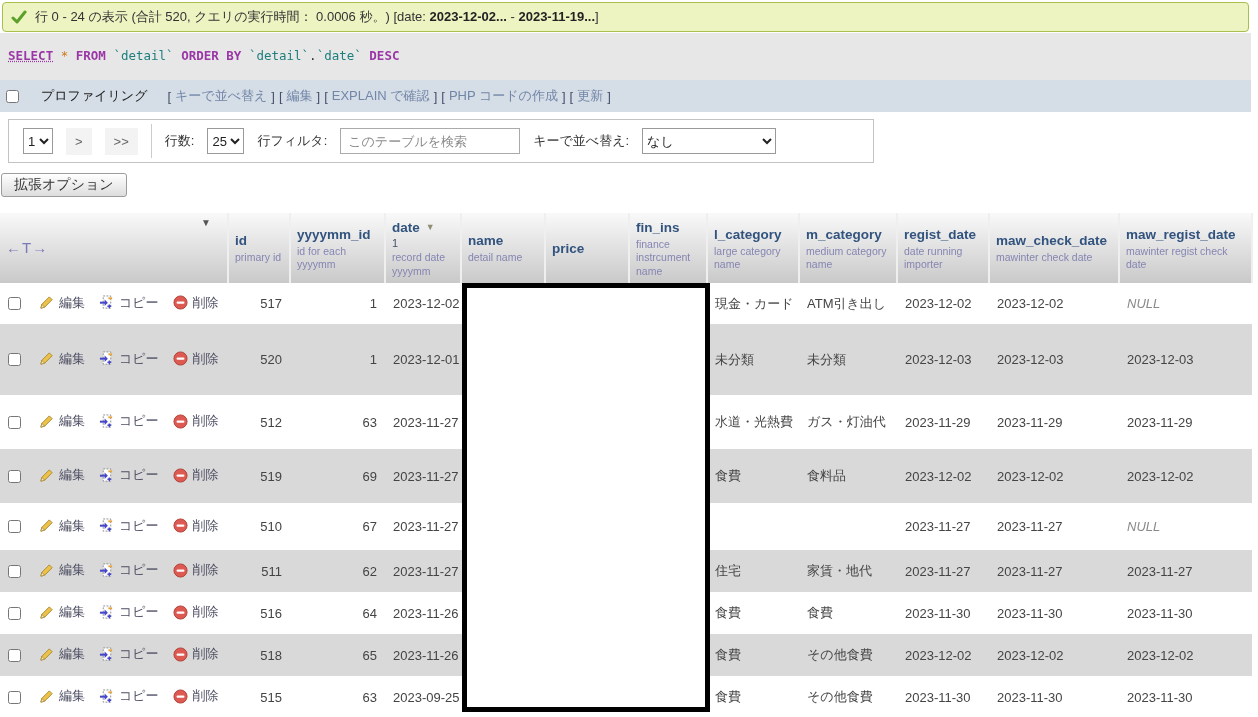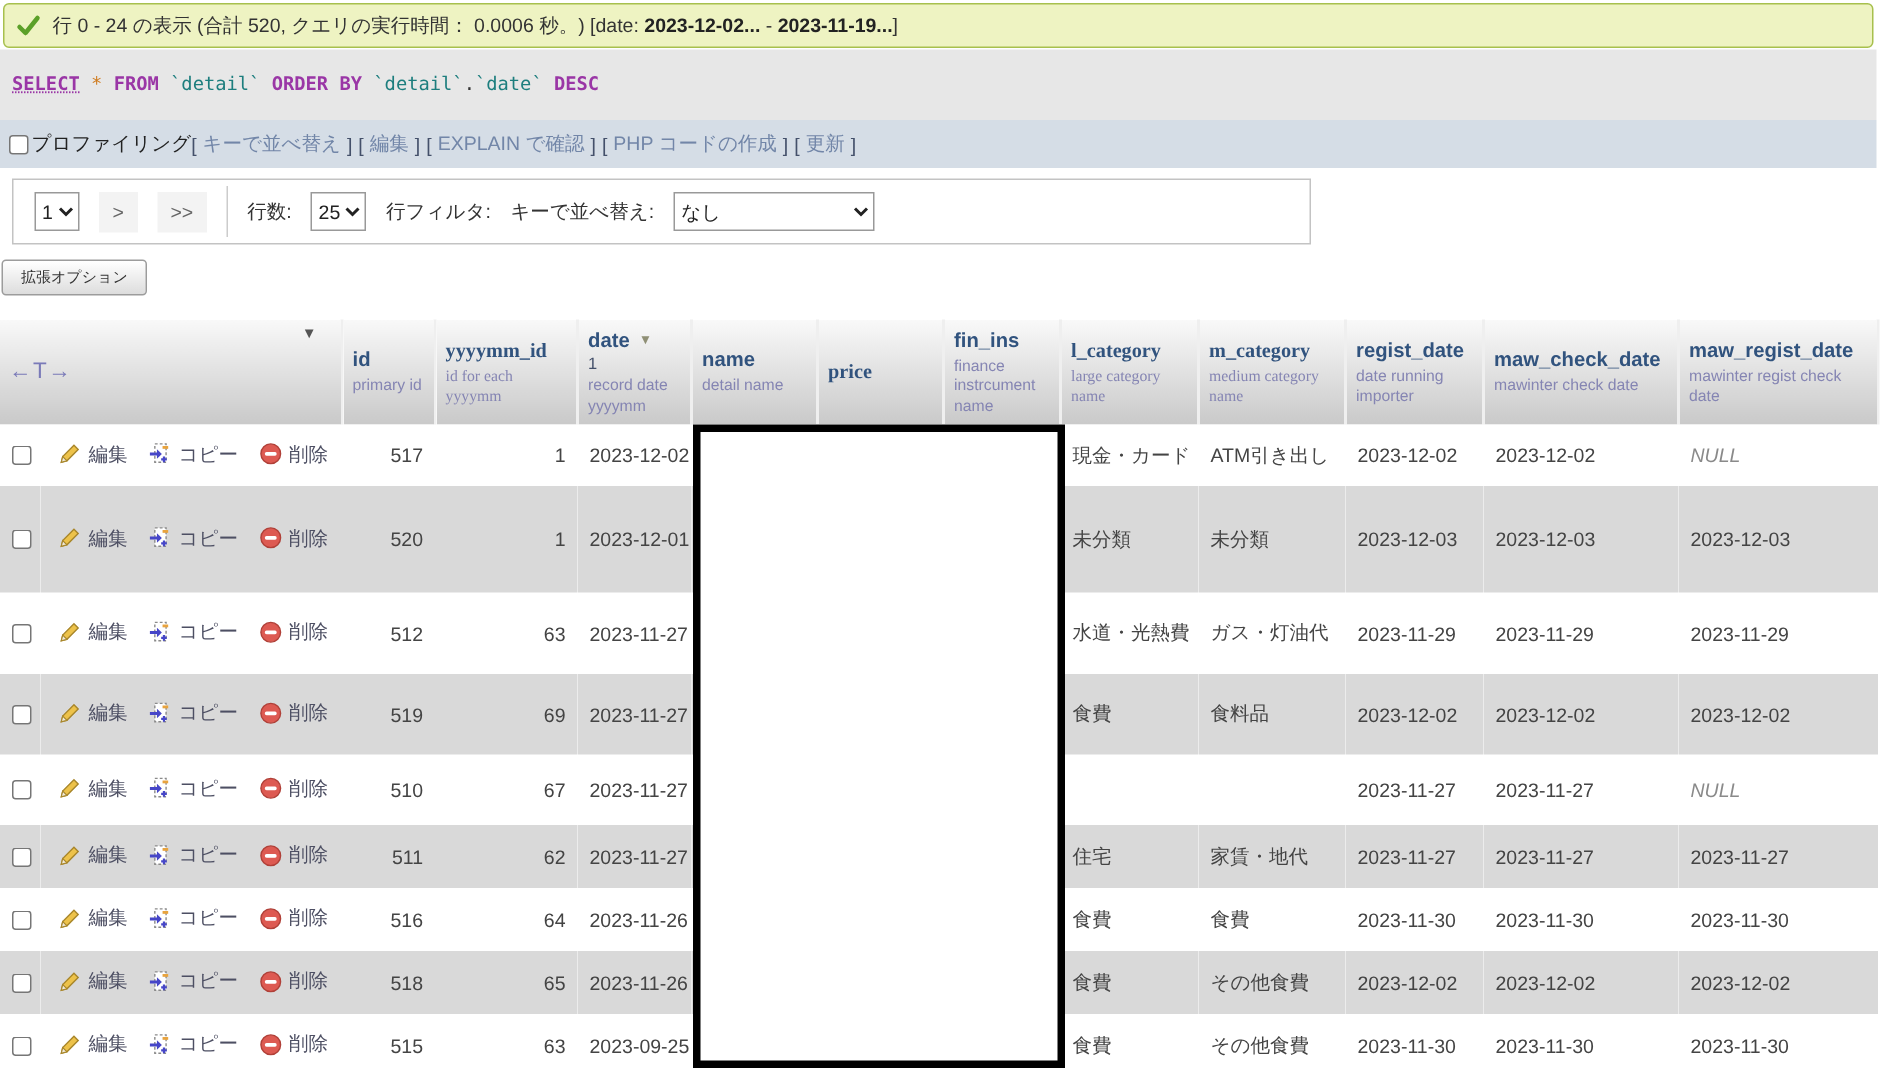--- a/index.html
+++ b/index.html
@@ -27,21 +27,21 @@
   }
   .tok-keyword,.tok-keyword-link{color:var(--sql-keyword,#9a36a6);font-weight:bold;}
   .tok-keyword-link{text-decoration:underline dotted;cursor:pointer;}
   .tok-ident{color:var(--sql-ident,#1d7e7e);}
   .tok-star{color:var(--sql-star,#cf7a1d);}
   .tok-plain{color:#333;}
 
   
   .profiling-row{
     position:absolute;left:0;top:80px;width:1251px;height:32px;box-sizing:border-box;
-    background:var(--profiling-bg,#d5dde6);display:flex;align-items:center;gap:0;
+    background:var(--profiling-bg,#d5dde6);display:flex;align-items:center;gap:20px;
     padding:0 6px;font-size:13px;color:#222;
   }
   .profiling-row input[type=checkbox]{margin:0 2px 0 0;}
   .profiling-links{display:flex;align-items:center;gap:4px;}
   .p-bracket{color:#44506a;}
   .p-link{color:var(--profiling-link,#7286a8);text-decoration:none;cursor:pointer;}
 
   
   .pagination-bar{
     position:absolute;left:8px;top:119px;width:866px;height:44px;box-sizing:border-box;
@@ -58,42 +58,42 @@
   }
   .pg-divider{width:1px;height:34px;background:#ccc;}
   .filter-input{
     width:180px;height:26px;box-sizing:border-box;border:1px solid #aaa;padding:3px 7px;
     font-size:13px;font-family:"Liberation Sans",sans-serif;color:#333;
   }
   .filter-input::placeholder{color:#8a8a8a;}
 
   
   .extra-options{
-    position:absolute;left:1px;top:173px;height:24px;padding:0 12px;font-size:10px;color:#333;
+    position:absolute;left:1px;top:173px;height:24px;padding:0 12px;font-size:14px;color:#333;
     background:linear-gradient(#ffffff,#dddddd);border:1px solid #9c9c9c;border-radius:3px;
     cursor:pointer;font-family:"Liberation Sans",sans-serif;
   }
 
   
   .results-table{
     position:absolute;left:0;top:213px;width:1251px;border-collapse:collapse;table-layout:fixed;
   }
   .results-table th{
     height:70px;vertical-align:middle;background:linear-gradient(#f9f9f9,#c9c9c9);
     border-right:2px solid #efefef;padding:2px 6px;box-sizing:border-box;
     font-weight:normal;text-align:left;position:relative;overflow:hidden;
   }
   .th-title{
     color:var(--header-link,#31537e);font-weight:bold;font-size:13.5px;white-space:nowrap;
     cursor:pointer;
   }
   .th-comment{color:var(--header-comment,#8585b3);font-size:10.5px;line-height:1.25;margin-top:2px;}
   .th-sortnum{color:#44506a;font-size:11px;margin-top:1px;}
   .sort-desc-icon{color:#8f8f75;font-size:9px;margin-left:6px;vertical-align:2px;}
-  .th-center{text-align:center;font-family:Liberation Serif, serif;}
+  .th-center{text-align:center;}
   .th-right{text-align:right;}
   th.first-col .column-options{position:absolute;right:16px;top:4px;color:#555;font-size:10px;cursor:pointer;}
   .nav-marker{color:var(--marker,#7a7ab8);font-size:15px;letter-spacing:1px;cursor:pointer;}
 
   .results-table td{
     padding:2px 8px;font-size:13px;color:var(--cell-text,#444);vertical-align:middle;
     overflow:hidden;white-space:nowrap;box-sizing:border-box;
   }
   tbody tr:nth-child(even){background:var(--row-alt,#d9d9d9);}
   tbody tr:nth-child(1){height:41px;}
@@ -157,20 +157,21 @@
   </div>
 
   <div class="pagination-bar">
     <select><option>1</option></select>
     <button class="pg-btn">&gt;</button>
     <button class="pg-btn">&gt;&gt;</button>
     <span class="pg-divider"></span>
     <span>行数:</span>
     <select><option>25</option></select>
     <span>行フィルタ:</span>
+    <input class="filter-input" type="text" placeholder="このテーブルを検索" style="">
     <span>キーで並べ替え:</span>
     <select style="width:134px"><option>なし</option></select>
   </div>
 
   <button class="extra-options">拡張オプション</button>
 
   <table class="results-table">
     <colgroup>
         <col style="width: 27px;">
         <col style="width: 201px;">

